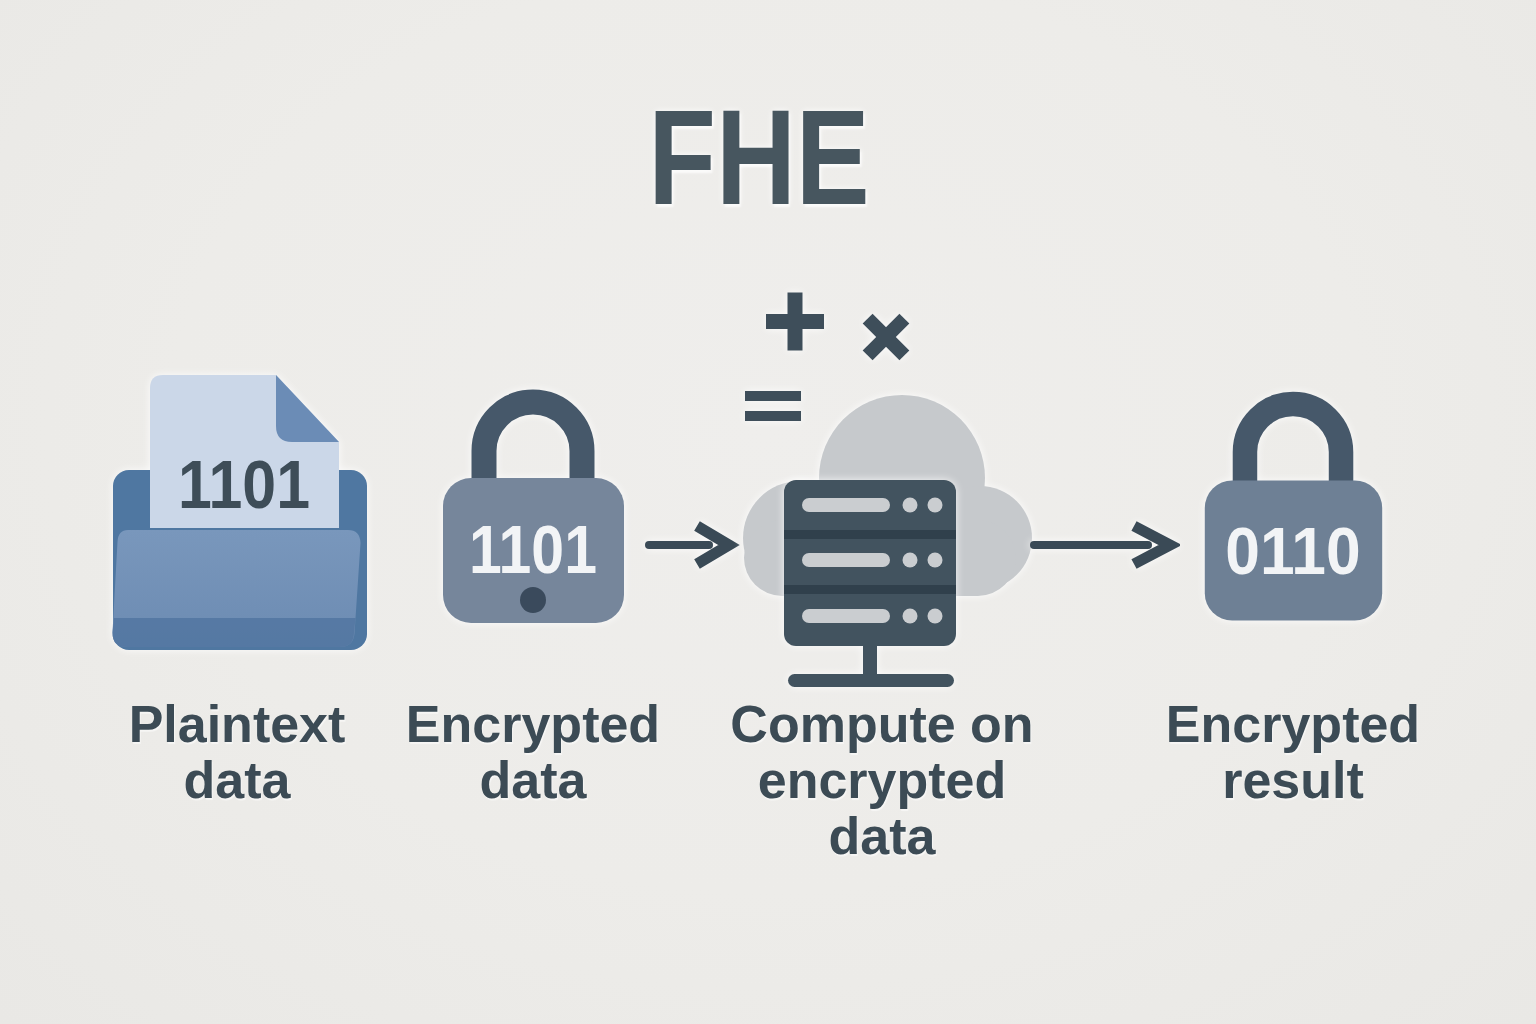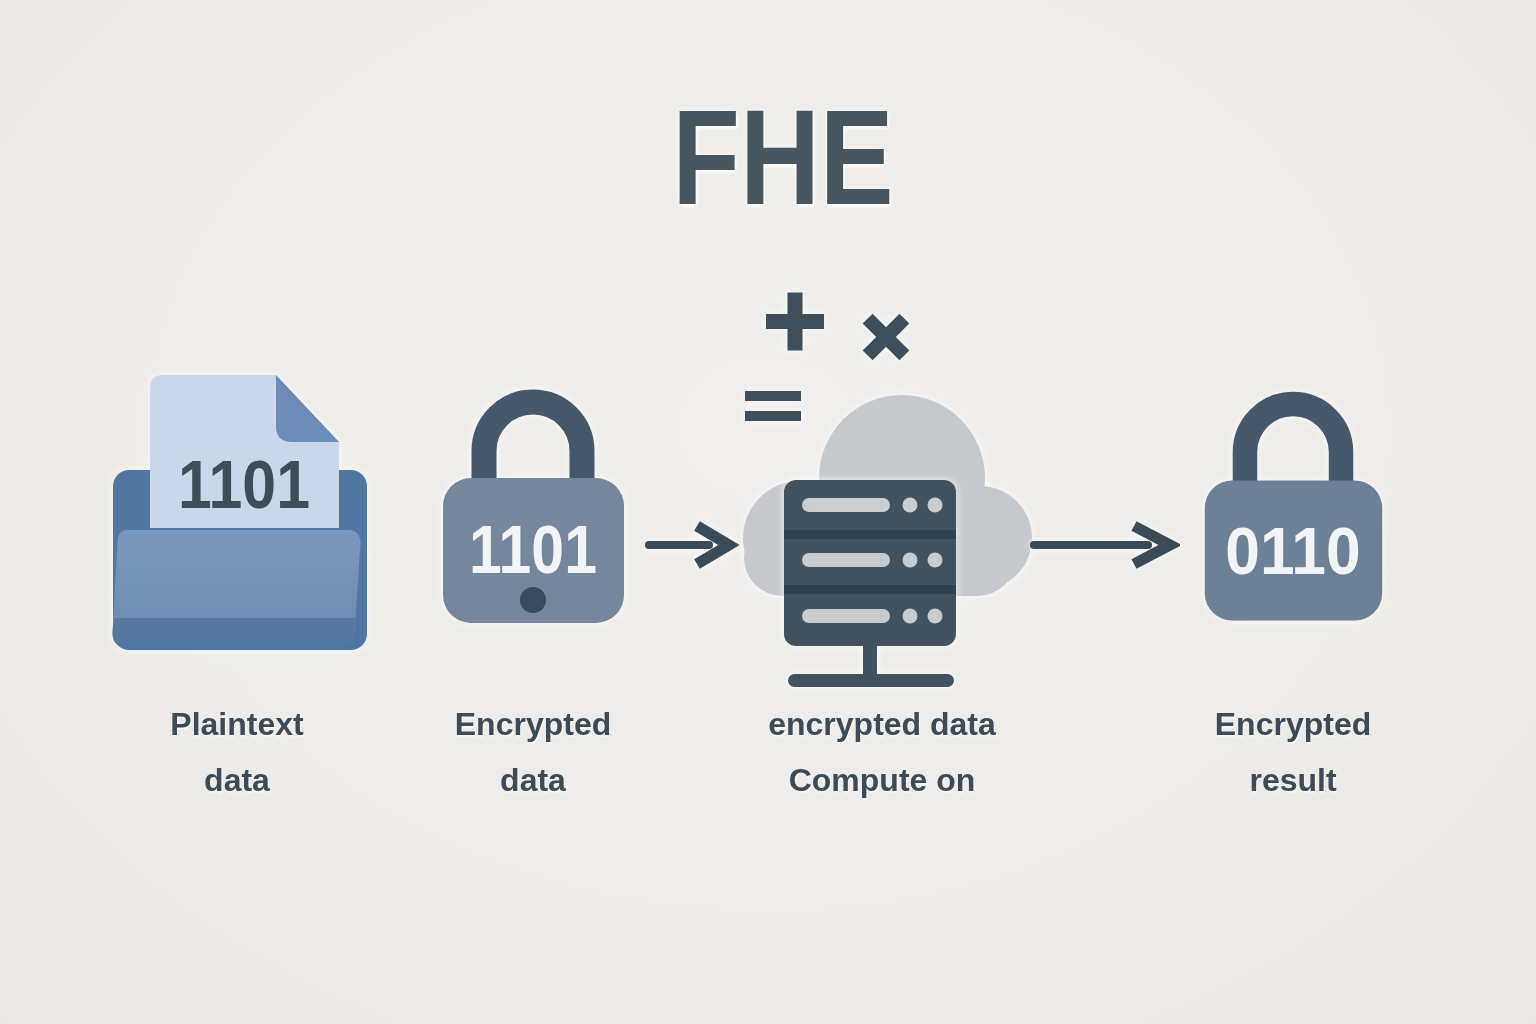--- a/index.html
+++ b/index.html
@@ -2,31 +2,31 @@
 <html><head>
 <meta charset="utf-8">
 <style>
   html,body { margin:0; padding:0; background:#d8d7d5; }
   .canvas {
     position:relative; width:1536px; height:1024px; overflow:hidden;
     background: radial-gradient(ellipse at 50% 42%, #efeeec 0%, #edece9 55%, #e9e8e5 100%);
     font-family:"Liberation Sans", sans-serif;
   }
   .title {
-    position:absolute; left:583px; top:90px; width:400px; text-align:center;
+    position:absolute; left:559px; top:90px; width:400px; text-align:center;
     font-size:135px; font-weight:bold; line-height:1; color:#47565f; white-space:nowrap;
   }
   .title .inner {
     display:inline-block; transform:scaleX(0.82); transform-origin:50% 50%;
     text-shadow: 0 0 7px rgba(255,255,255,0.95), 2px 3px 2px rgba(255,255,255,0.6);
   }
   .icon { position:absolute; filter: drop-shadow(0 0 4px rgba(255,255,255,0.85)); }
   .stage-label {
     position:absolute; top:696px; text-align:center;
-    font-size:32px; font-weight:bold; line-height:56px; color:#3c4b55;
+    font-size:52px; font-weight:bold; line-height:56px; color:#3c4b55;
     text-shadow: 1px 2px 1px rgba(255,255,255,0.55);
   }
   .label-1 { left:77px;   width:320px; }
   .label-2 { left:373px;  width:320px; }
   .label-3 { left:702px;  width:360px; }
   .label-4 { left:1133px; width:320px; }
   .watermark {
     position:absolute; right:20px; bottom:6px;
     font-size:38px; font-weight:normal; color:#ffffff; letter-spacing:1px;
     text-shadow: -2px -2px 0 rgba(28,28,28,0.92), -1px -1px 0 rgba(28,28,28,0.92),
@@ -126,22 +126,22 @@
 
   <div class="stage-label label-1">
     <div>Plaintext</div>
     <div>data</div>
   </div>
   <div class="stage-label label-2">
     <div>Encrypted</div>
     <div>data</div>
   </div>
   <div class="stage-label label-3">
+    <div>Compute on</div>
     <div>encrypted data</div>
-    <div>Compute on</div>
   </div>
   <div class="stage-label label-4">
     <div>Encrypted</div>
     <div>result</div>
   </div>
 
 
 </div>
 
 </body></html>

